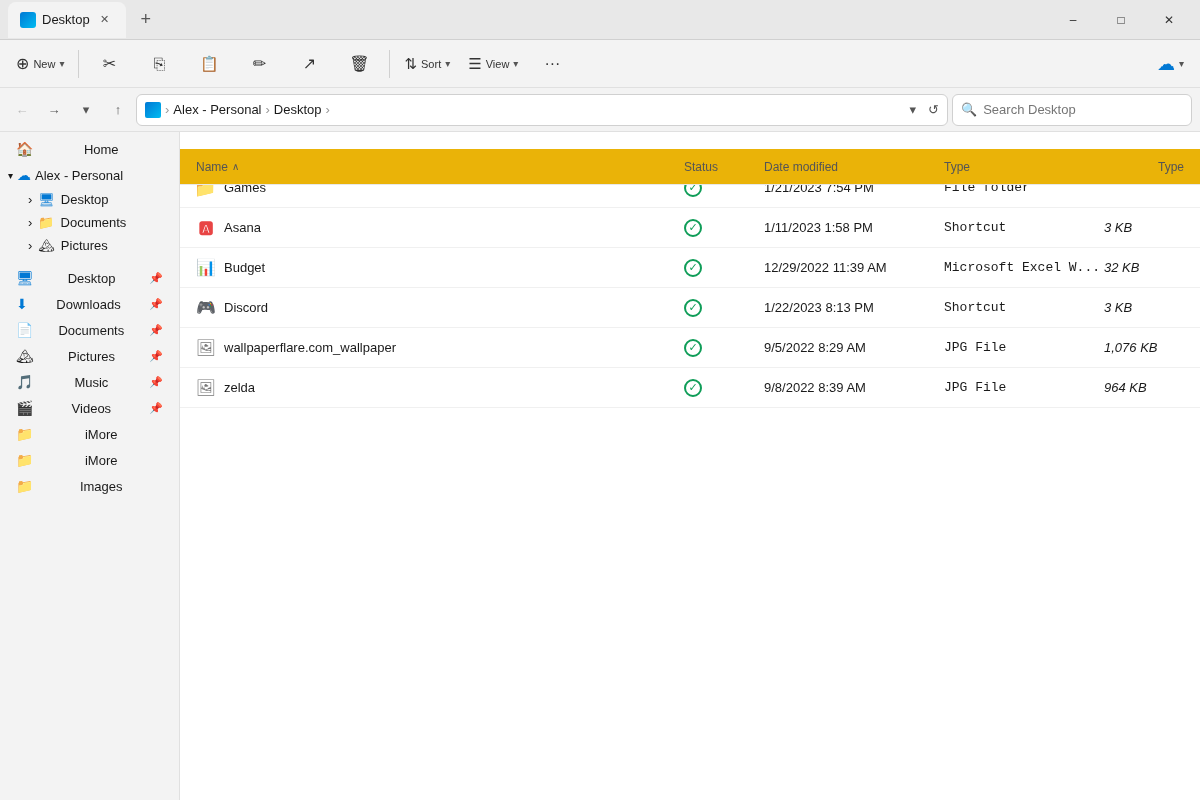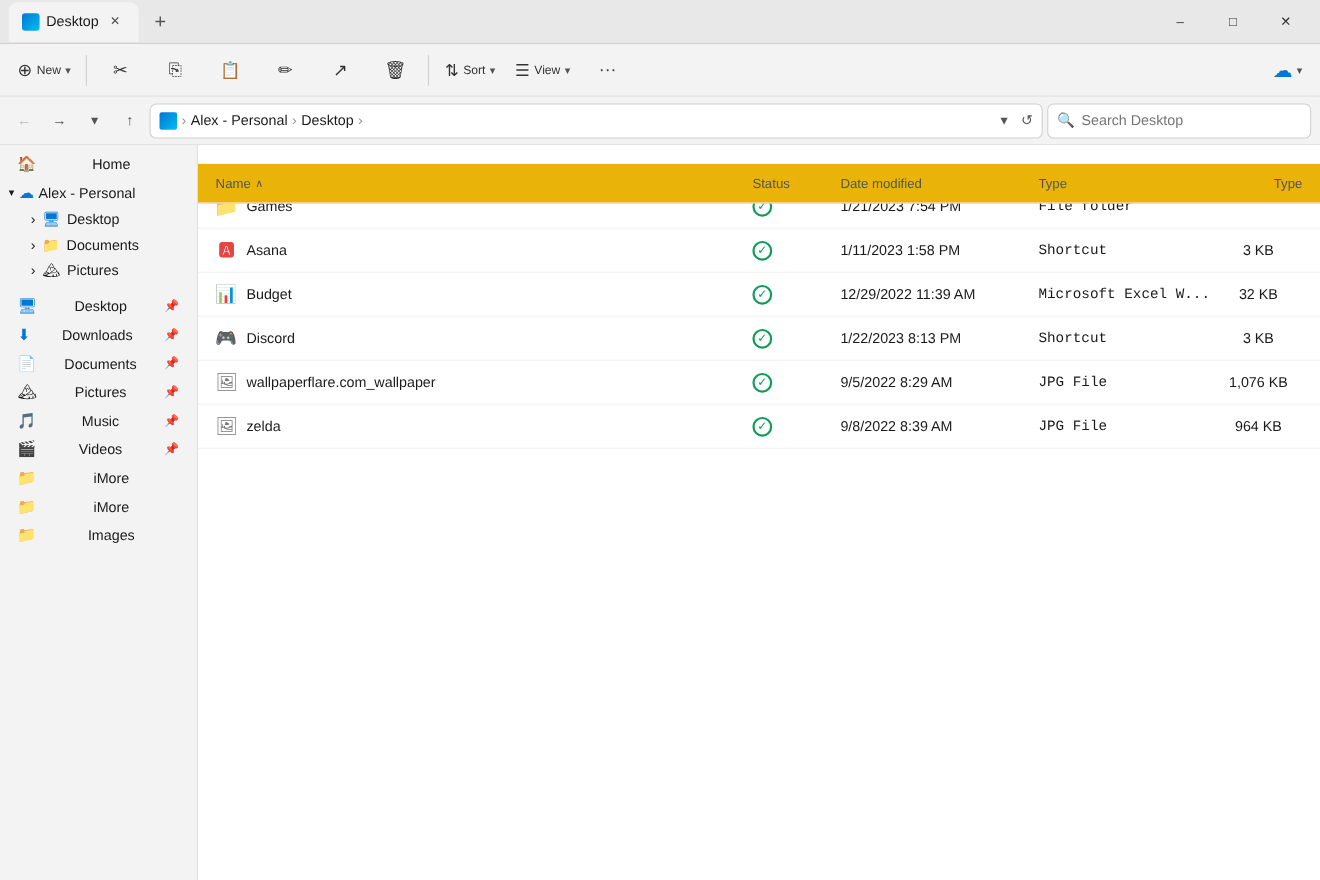--- a/index.html
+++ b/index.html
@@ -248,21 +248,21 @@
     .file-status { width: 80px; }
     .status-check {
       width: 18px; height: 18px;
       border-radius: 50%;
       border: 2px solid #0f9d58;
       display: flex; align-items: center; justify-content: center;
       color: #0f9d58; font-size: 11px;
     }
     .file-date { width: 180px; font-size: 13px; color: #1a1a1a; }
     .file-type { width: 160px; font-size: 13px; color: #1a1a1a; font-family: Liberation Mono, monospace; }
-    .file-size { width: 80px; text-align: center; font-size: 13px; color: #1a1a1a; }
+    .file-size { width: 80px; text-align: left; font-size: 13px; color: #1a1a1a; font-style: italic; }
 
     
     .file-area::-webkit-scrollbar { width: 6px; }
     .file-area::-webkit-scrollbar-thumb { background: #c0c0c0; border-radius: 3px; }
   </style>
 </head>
 <body>
 
 <div class="title-bar">
   <div class="title-bar-left">

